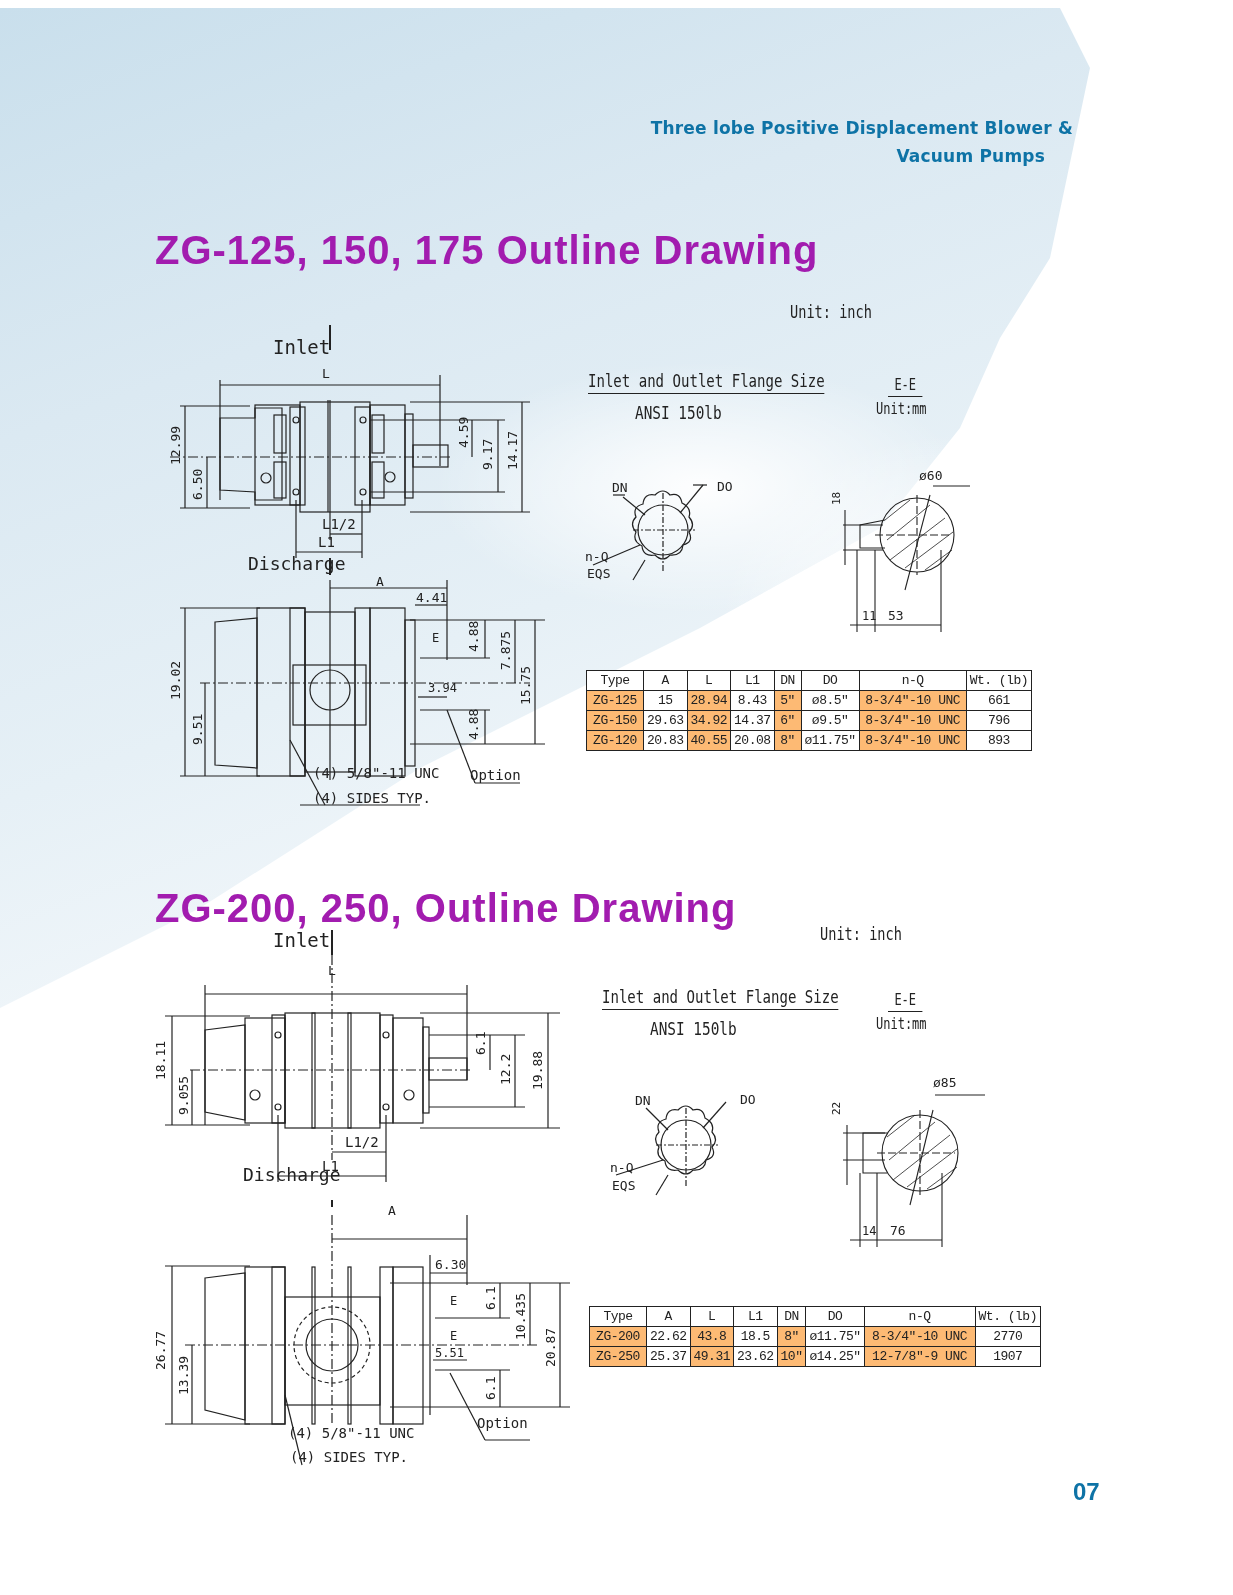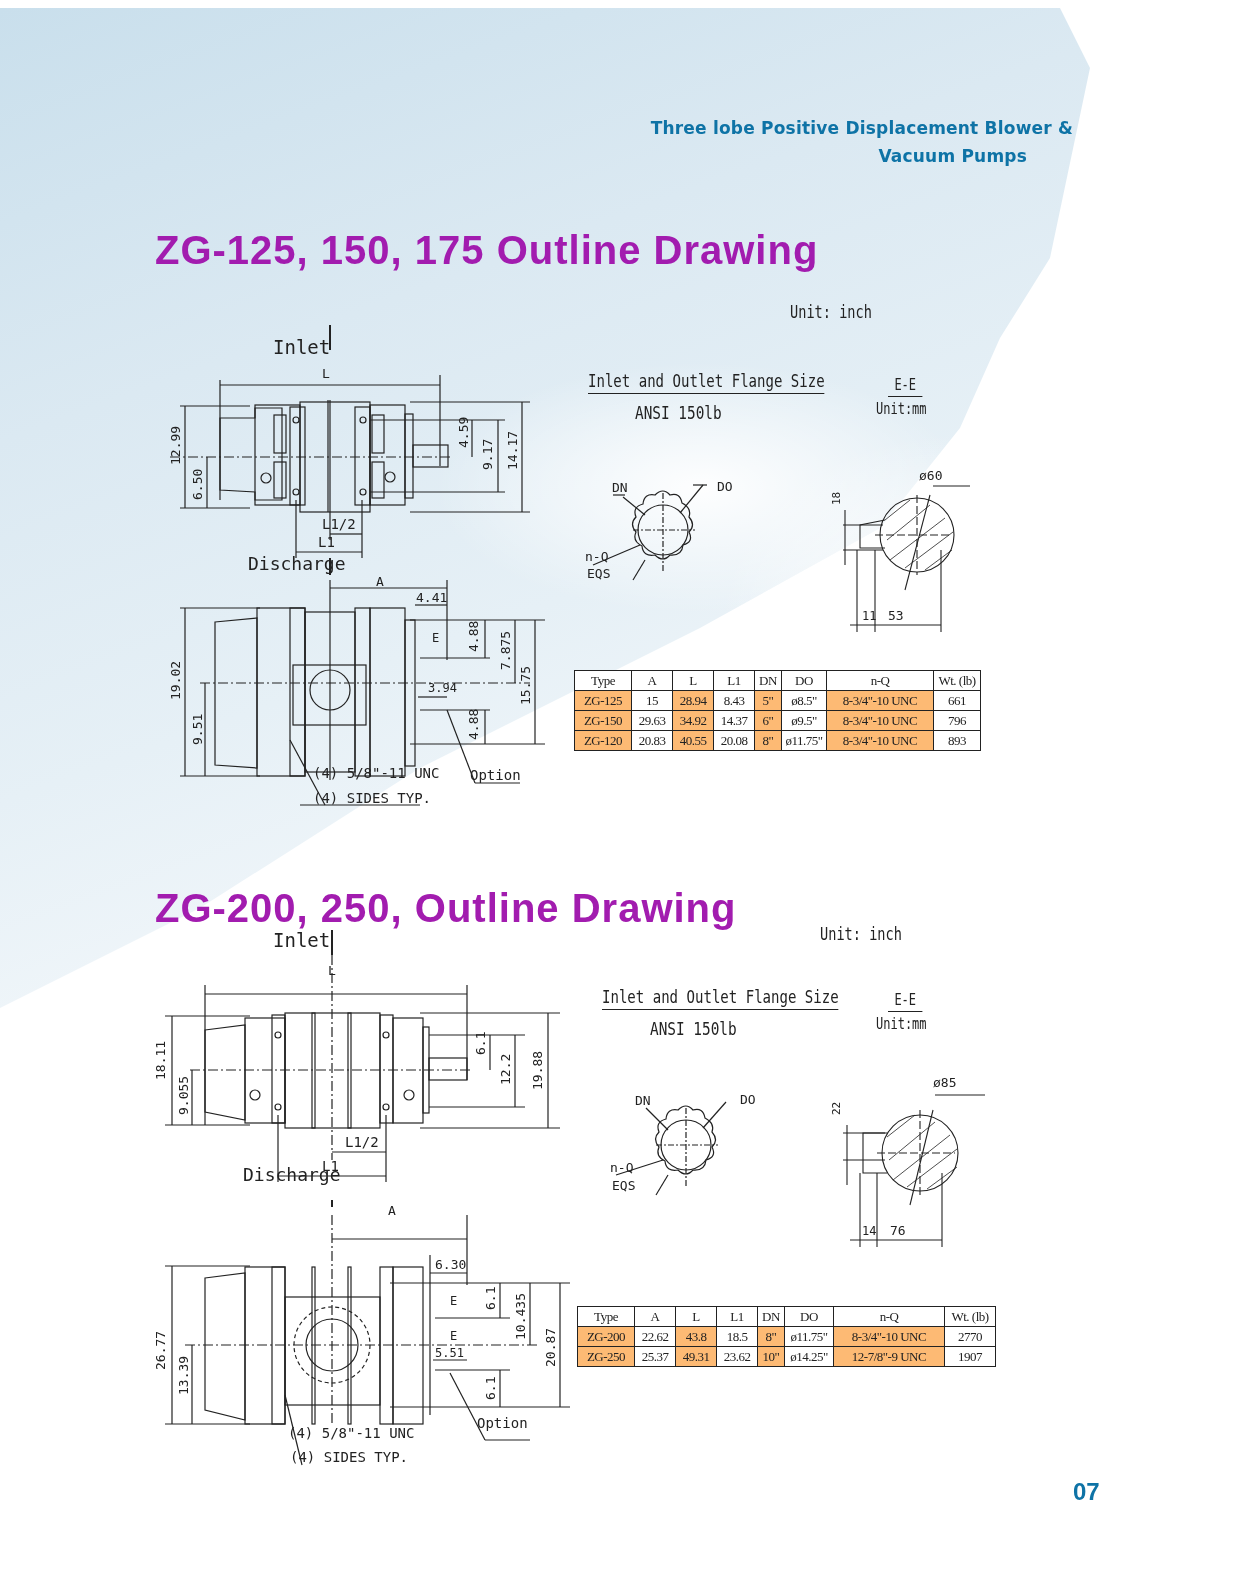--- a/index.html
+++ b/index.html
@@ -25,36 +25,36 @@
     position:absolute; left:155px; font-family:"Liberation Sans", sans-serif;
     font-weight:bold; color:#a21caf; font-size:40px; letter-spacing:1px;
   }
   .unit { position:absolute; font-family:"DejaVu Sans Mono", monospace; font-size:17px; color:#222; transform:scaleX(0.8); transform-origin:left; }
   .cad-text { position:absolute; font-family:"DejaVu Sans Mono", monospace; color:#222; font-size:16px; transform:scaleX(0.8); transform-origin:left; white-space:nowrap; }
   .flange-head { position:absolute; font-family:"DejaVu Sans Mono", monospace; color:#222; font-size:18px; transform:scaleX(0.78); transform-origin:left; white-space:nowrap; border-bottom:1px solid #222; padding-bottom:2px; }
   svg.draw { position:absolute; overflow:visible; }
   svg text { font-family:"DejaVu Sans Mono", monospace; fill:#222; }
   table.spec {
     position:absolute; border-collapse:collapse; background:#fff;
-    font-family:Liberation Serif, serif; font-size:13px; color:#222;
+    font-family:Liberation Mono, monospace; font-size:13px; color:#222;margin-left:12px;
   }
   table.spec td, table.spec th {
     border:1px solid #222; padding:0 3px; height:19px; text-align:center; font-weight:normal; white-space:nowrap;
     letter-spacing:-0.5px;
   }
   table.spec td.hl { background:#fdba74; }
   .page-num { position:absolute; left:1073px; top:1478px; font-family:"Liberation Sans", sans-serif; font-weight:bold; color:#0e73a6; font-size:24px; }
 </style>
 </head>
 <body>
 
 <div class="bg"></div>
 
 <div class="sub-title" style="top:118px;">Three lobe Positive Displacement Blower &amp;</div>
-<div class="sub-title" style="top:146px; right:206px;">Vacuum Pumps</div>
+<div class="sub-title" style="top:146px; right:188px;">Vacuum Pumps</div>
 
 <div class="section-title" style="top:228px;">ZG-125, 150, 175 Outline Drawing</div>
 <div class="unit" style="left:790px; top:302px;">Unit: inch</div>
 
 <svg class="draw" style="left:150px; top:330px;" width="400" height="250">
   <g stroke="#222" fill="none" stroke-width="1.2">
 
     <line x1="70" y1="50" x2="70" y2="170"></line>
       <line x1="290" y1="45" x2="290" y2="136"></line>
     <line x1="70" y1="55" x2="290" y2="55"></line>

